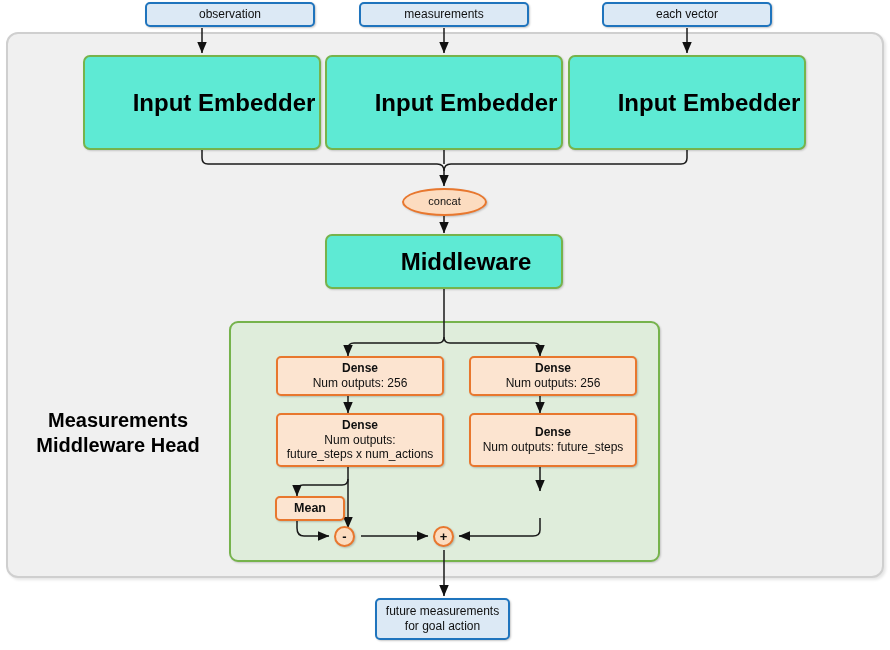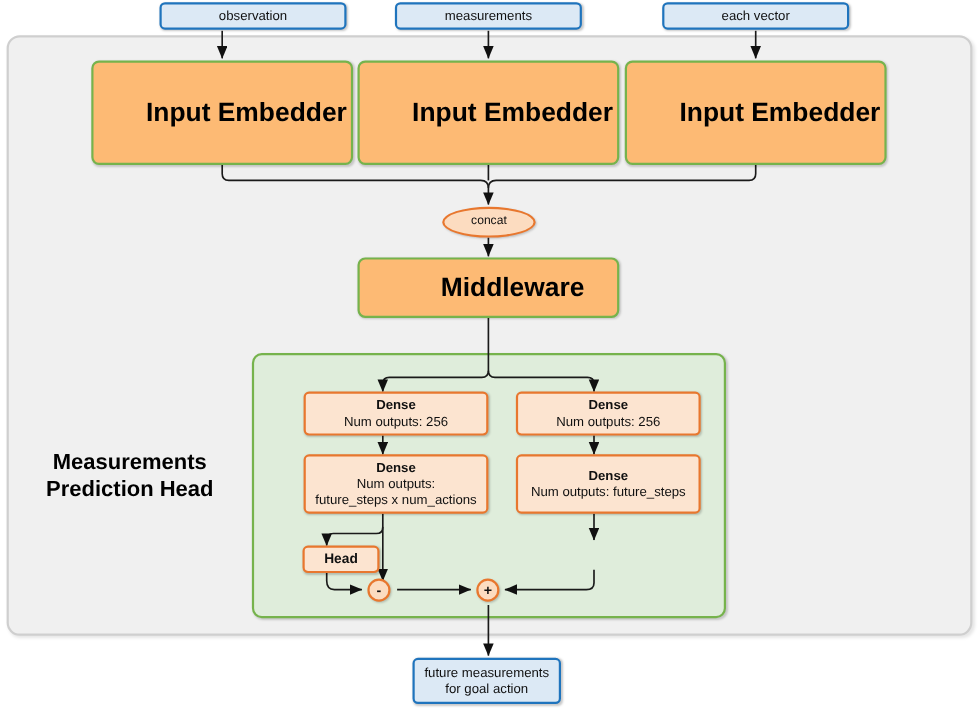--- a/index.html
+++ b/index.html
@@ -46,21 +46,21 @@
   .io-box {
     background: #dce9f5;
     border: 2px solid #1f74bd;
     border-radius: 5px;
     color: #101010;
     font-size: 12px;
     box-shadow: 1px 1px 2px rgba(0,0,0,0.22);
   }
   
   .green-box {
-    background: #fdba74;
+    background: #5eead4;
     border: 2px solid #76b34c;
     border-radius: 7px;
     color: #000000;
     box-shadow: 1px 1px 2px rgba(0,0,0,0.18);
     padding-left: 44px;
   }
   .green-box.big-label {
     font-size: 24px;
     font-weight: bold;
   }
@@ -194,34 +194,34 @@
   <div class="node green-box big-label" style="left:325px; top:234px; width:238px; height:55px;">
     <span>Middleware</span>
   </div>
 
   <div class="node ellipse-op" style="left:402px; top:188px; width:85px; height:28px;">
     <span>concat</span>
   </div>
 
   <div class="caption" style="left:18px; top:408px; width:200px;">
     <div>Measurements</div>
-    <div>Prediction Head</div>
+    <div>Middleware Head</div>
   </div>
 
   <div class="node op-box" style="left:264px; top:356px; width:168px; height:40px;">
     <span class="ttl">Dense</span>
     <span class="sub">Num outputs: 256</span>
   </div>
   <div class="node op-box" style="left:264px; top:413px; width:168px; height:54px;">
     <span class="ttl">Dense</span>
     <span class="sub">Num outputs:</span>
     <span class="sub">future_steps x num_actions</span>
   </div>
   <div class="node op-box single" style="left:263px; top:496px; width:70px; height:25px;">
-    <span>Head</span>
+    <span>Mean</span>
   </div>
   <div class="node circle-op" style="left:334px; top:526px; width:21px; height:21px;">
     <span>-</span>
   </div>
 
   <div class="node op-box" style="left:457px; top:356px; width:168px; height:40px;">
     <span class="ttl">Dense</span>
     <span class="sub">Num outputs: 256</span>
   </div>
   <div class="node op-box" style="left:457px; top:413px; width:168px; height:54px;">

